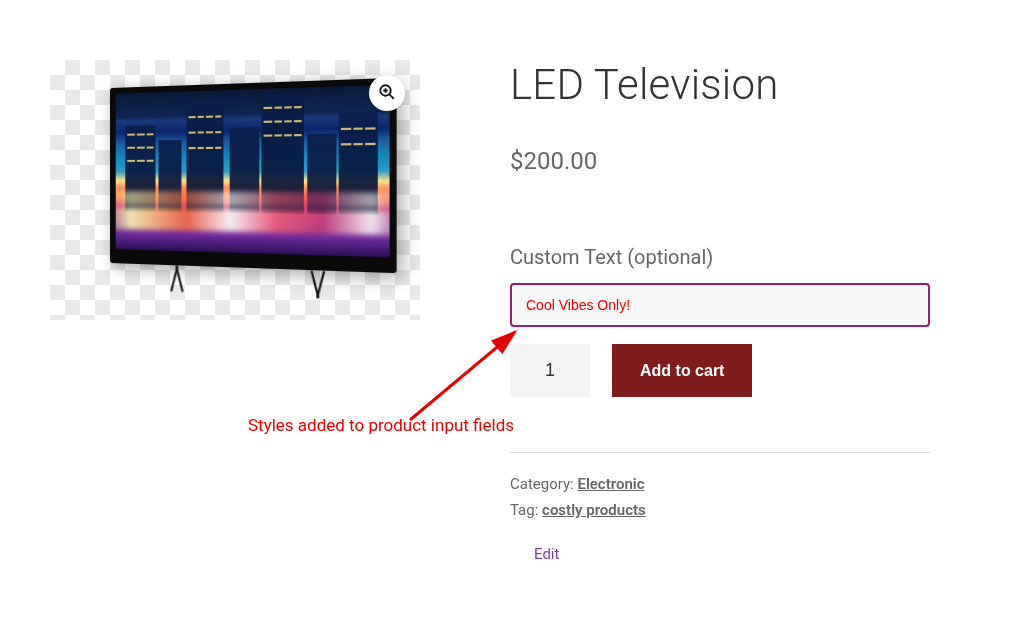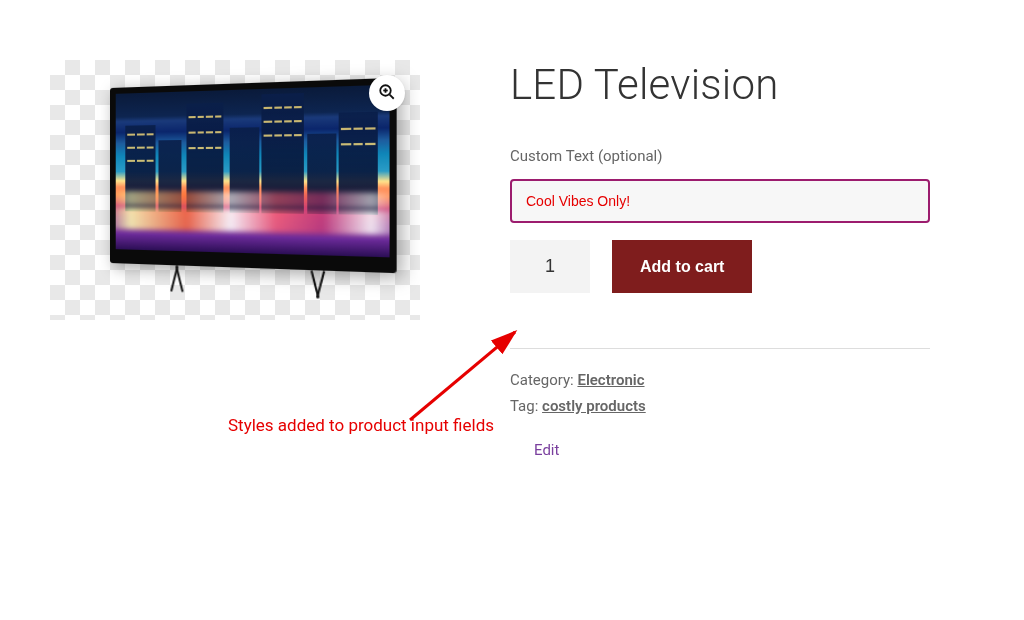--- a/index.html
+++ b/index.html
@@ -150,21 +150,21 @@
       color: #333;
       margin-bottom: 38px;
       letter-spacing: 0.2px;
     }
     .price {
       font-size: 24px;
       color: #666;
       margin-bottom: 70px;
     }
     .custom-label {
-      font-size: 15px;
+      font-size: 20px;
       color: #666;
       display: block;
       margin-bottom: 14px;
     }
     .custom-input {
       width: 100%;
       max-width: 420px;
       padding: 12px 14px;
       font-size: 14px;
       color: #e60000;
@@ -219,21 +219,21 @@
       display: inline-block;
       margin-top: 18px;
       color: #7a3f9e;
       font-size: 15px;
       text-decoration: none;
       margin-left: 24px;
     }
     .annotation {
       position: absolute;
       top: 415px;
-      left: 228px;
+      left: 248px;
       color: #e60000;
       font-size: 17px;
       white-space: nowrap;
     }
     .arrow {
       position: absolute;
       top: 320px;
       left: 400px;
       width: 140px;
       height: 120px;
@@ -337,20 +337,21 @@
             <line x1="10" y1="7" x2="10" y2="13"></line>
             <line x1="7" y1="10" x2="13" y2="10"></line>
           </svg>
         </span>
       </button>
     </div>
   </div>
 
   <div class="right-col">
     <h1 class="product-title">LED Television</h1>
+    <p class="price">$200.00</p>
 
     <label class="custom-label">Custom Text (optional)</label>
     <input type="text" class="custom-input" value="Cool Vibes Only!" style="">
 
     <div class="cart-row">
       <input type="text" class="qty-input" value="1" style="">
       <button class="add-cart">Add to cart</button>
     </div>
 
     <hr class="divider">

